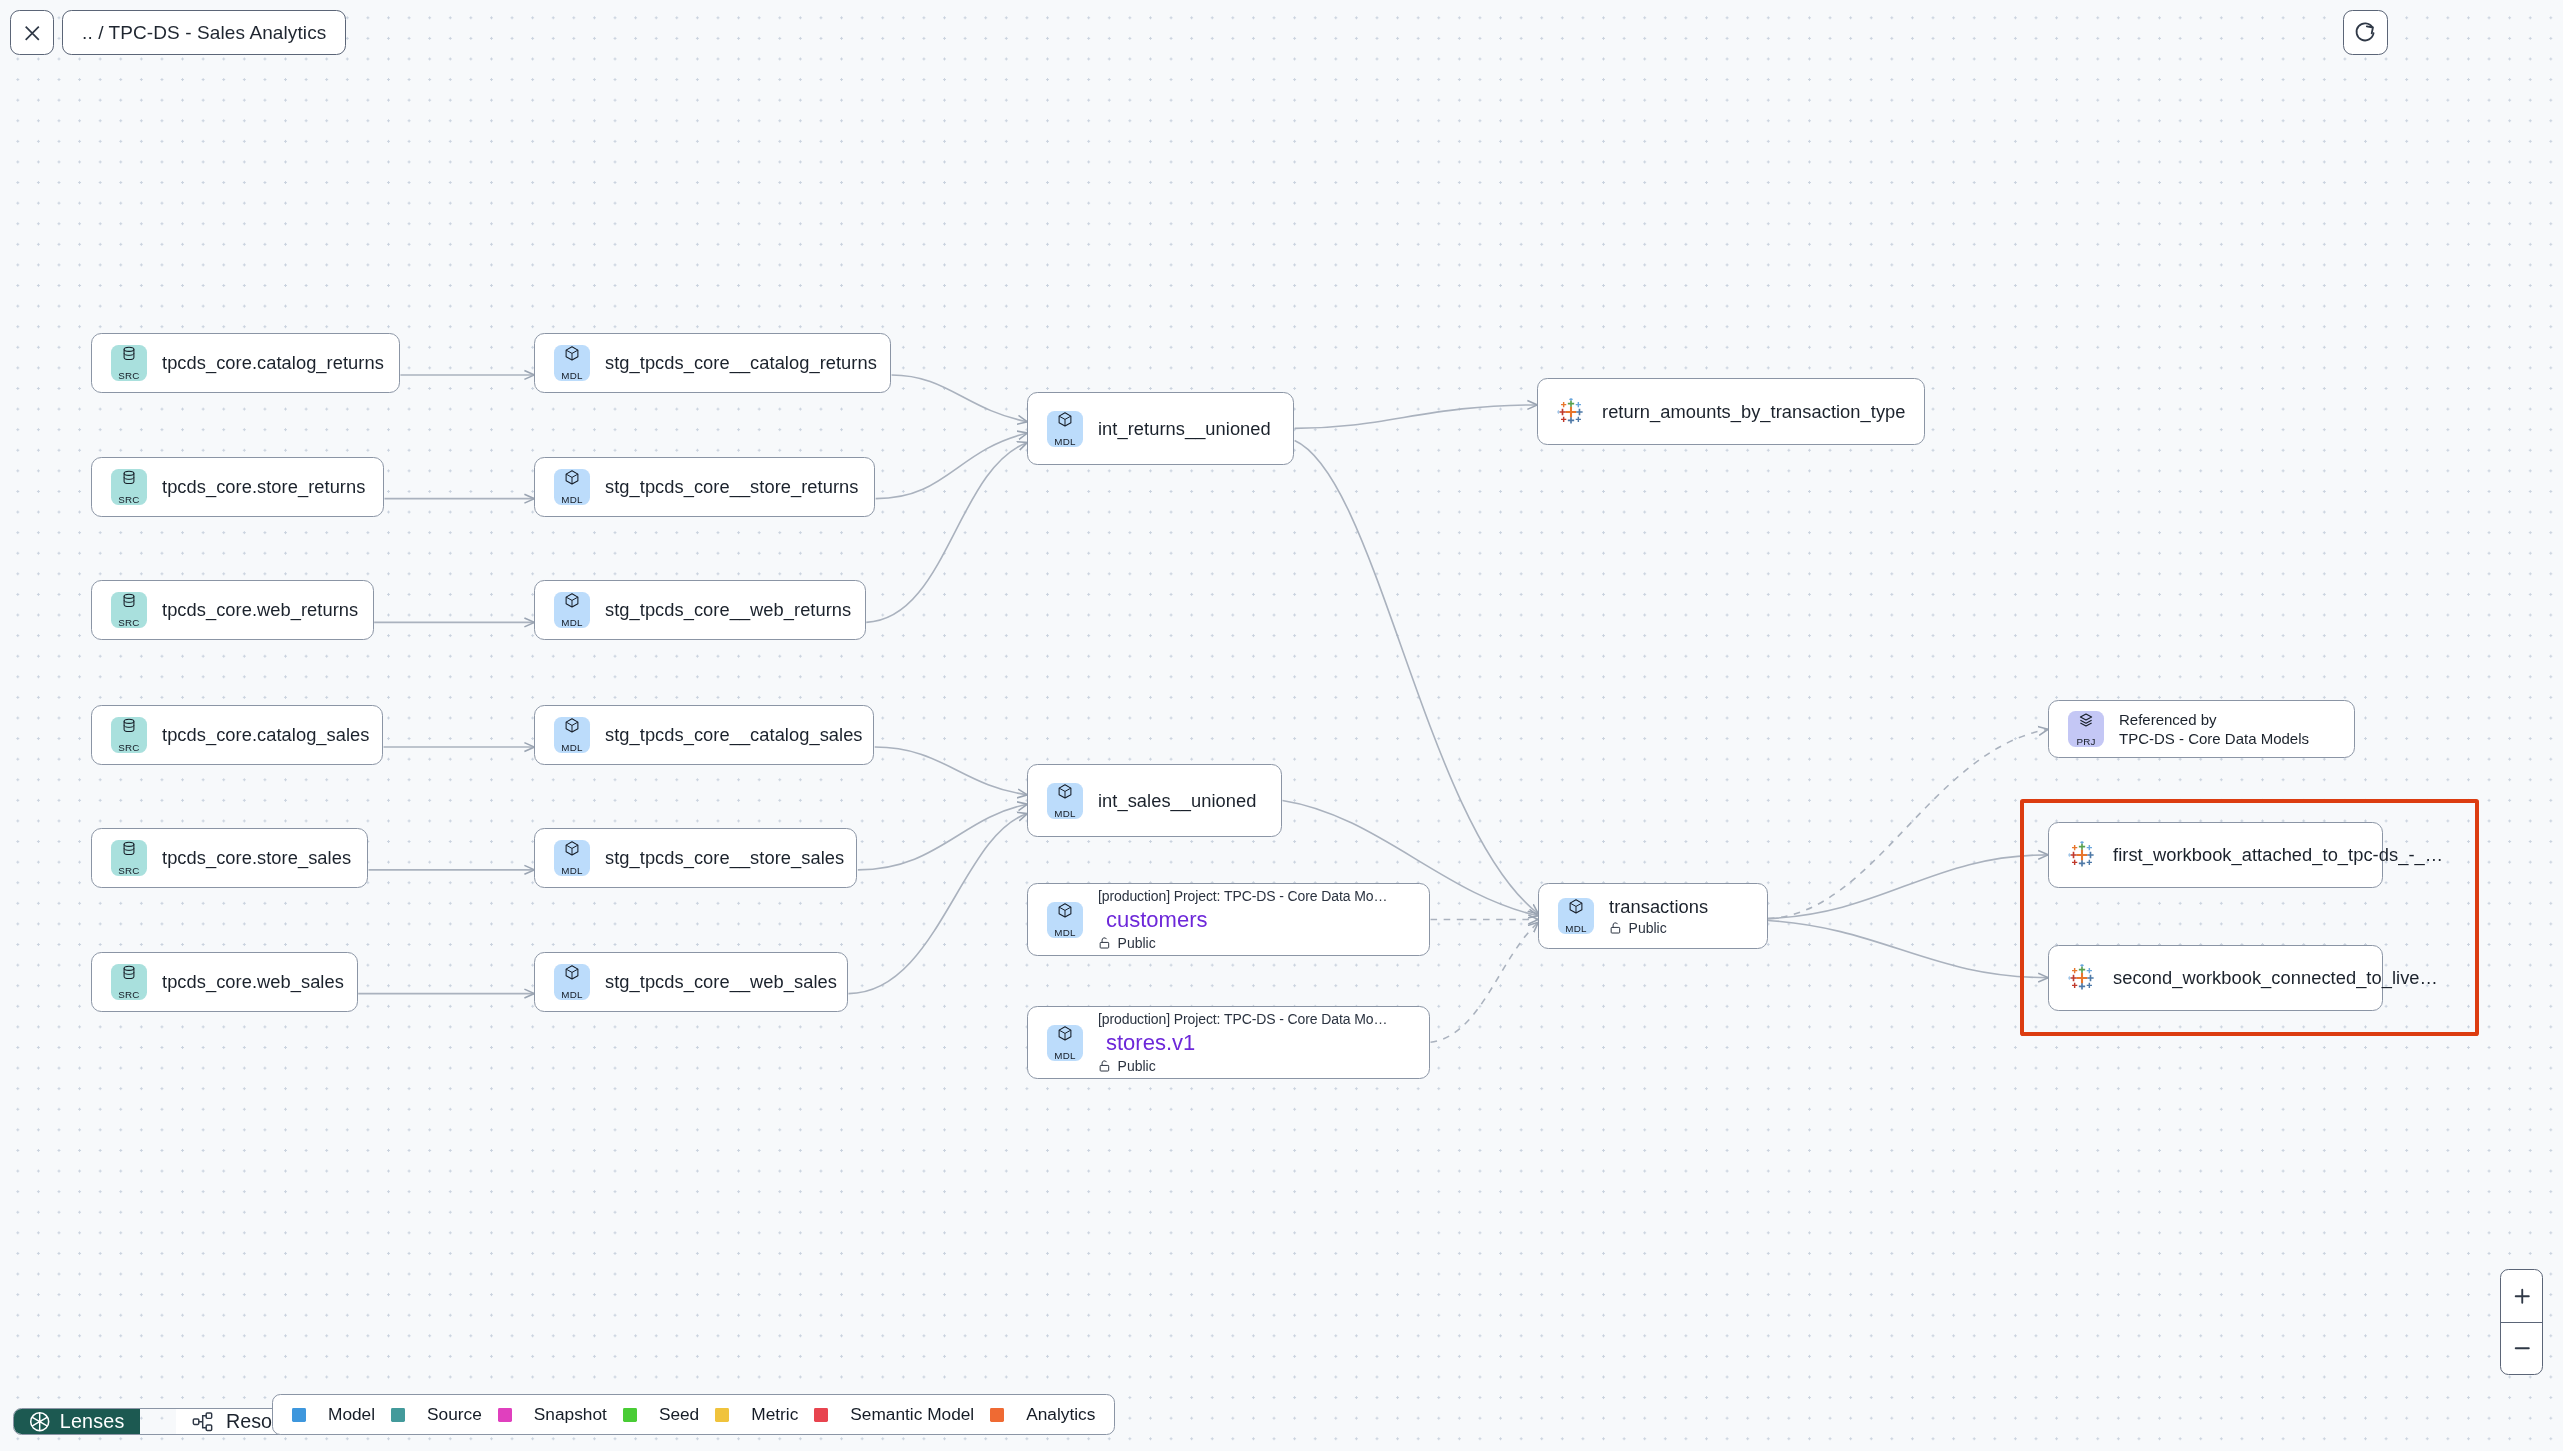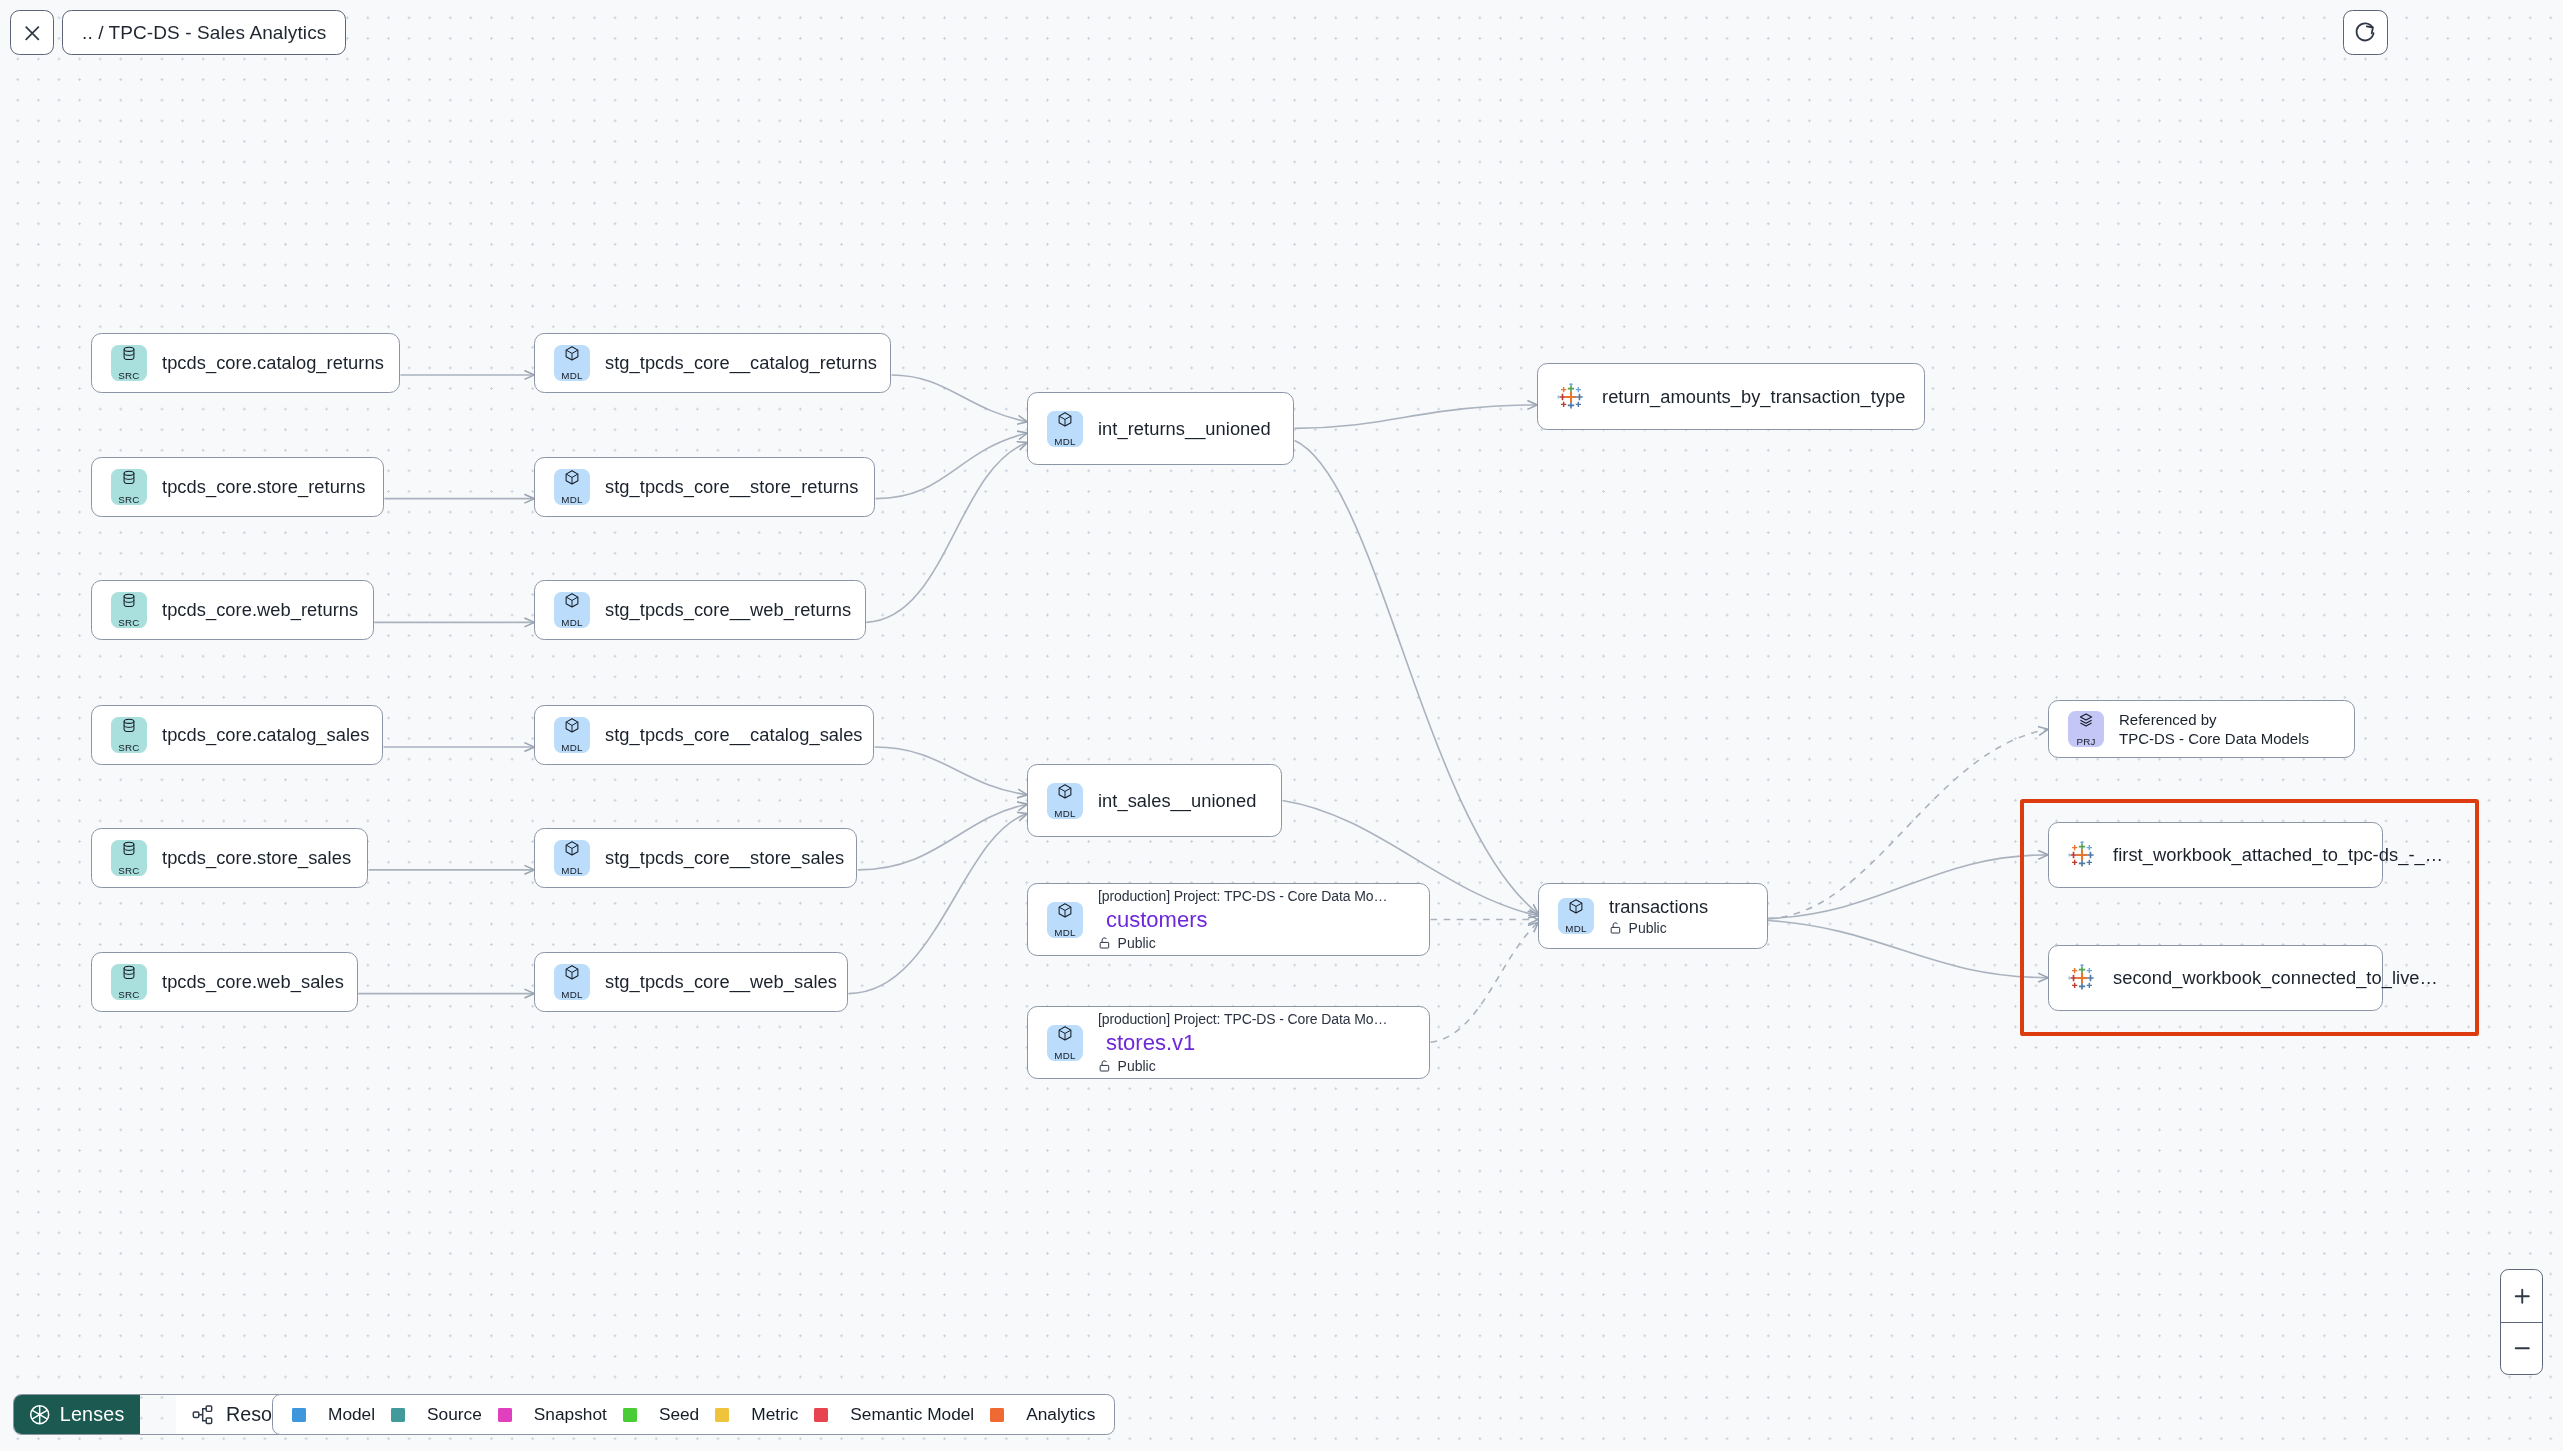--- a/index.html
+++ b/index.html
@@ -111,21 +111,21 @@
   }
   #zoom-ctl > div {
     flex: 1; display: flex; align-items: center; justify-content: center;
     color: #2f3846;
   }
   #zoom-in { border-bottom: 1.3px solid #5b6577; }
 
   
   #bottombar { position: absolute; left: 0; bottom: 0; height: 73px; right: 0; z-index: 40; }
   #lens-group {
-    position: absolute; left: 13px; bottom: 16px; height: 41px;
+    position: absolute; left: 13px; bottom: 16px; height: 27px;
     display: flex; border-radius: 8.4px; overflow: hidden;
     border: 1.3px solid #8b95a5;
     gap: 36px;
   }
   #lenses-btn {
     background: #1c5951; color: #ffffff;
     display: flex; align-items: center; gap: 8.4px;
     padding: 0 16px 0 14px; font-size: 19.7px; letter-spacing: 0.2px;
   }
   #resource-type-btn {
@@ -349,21 +349,21 @@
         <span class="nlabel">transactions</span>
         <span class="vis">
           <svg width="14" height="14" viewBox="0 0 24 24">
             <path d="M5 11 h12 a1.3 1.3 0 0 1 1.3 1.3 v7 a1.3 1.3 0 0 1 -1.3 1.3 H5 a1.3 1.3 0 0 1 -1.3 -1.3 v-7 A1.3 1.3 0 0 1 5 11 Z" fill="none" stroke="#2b3340" stroke-width="1.7"></path>
             <path d="M7 11 V7.2 A4 4 0 0 1 14.6 5.4" fill="none" stroke="#2b3340" stroke-width="1.7"></path>
           </svg>
           <span>Public</span>
         </span>
       </div>
     </div>
-    <div class="node" style="left: 1537px; top: 363px; width: 388px; height: 67px;">
+    <div class="node" style="left: 1537px; top: 378px; width: 388px; height: 67px;">
       <svg width="28" height="28" viewBox="0 0 32 32" class="tabicon">
         <path d="M9.8,16 H22.2 M16,9.8 V22.2" stroke="#e8762c" stroke-width="2.375" fill="none" stroke-linecap="butt"></path>
         <path d="M12.4,6.4 H19.6 M16,2.8000000000000003 V10" stroke="#59a14f" stroke-width="1.875" fill="none" stroke-linecap="butt"></path>
         <path d="M12.4,25.6 H19.6 M16,22 V29.200000000000003" stroke="#4e79a7" stroke-width="1.875" fill="none" stroke-linecap="butt"></path>
         <path d="M2.6999999999999997,16 H9.9 M6.3,12.4 V19.6" stroke="#c0392b" stroke-width="1.875" fill="none" stroke-linecap="butt"></path>
         <path d="M22.099999999999998,16 H29.3 M25.7,12.4 V19.6" stroke="#4e79a7" stroke-width="1.875" fill="none" stroke-linecap="butt"></path>
         <path d="M4.6,7.6 H10.6 M7.6,4.6 V10.6" stroke="#e8762c" stroke-width="1.625" fill="none" stroke-linecap="butt"></path>
         <path d="M21.4,7.6 H27.4 M24.4,4.6 V10.6" stroke="#6aa6dc" stroke-width="1.625" fill="none" stroke-linecap="butt"></path>
         <path d="M4.6,24.4 H10.6 M7.6,21.4 V27.4" stroke="#c0392b" stroke-width="1.625" fill="none" stroke-linecap="butt"></path>
         <path d="M21.4,24.4 H27.4 M24.4,21.4 V27.4" stroke="#4e79a7" stroke-width="1.625" fill="none" stroke-linecap="butt"></path>

